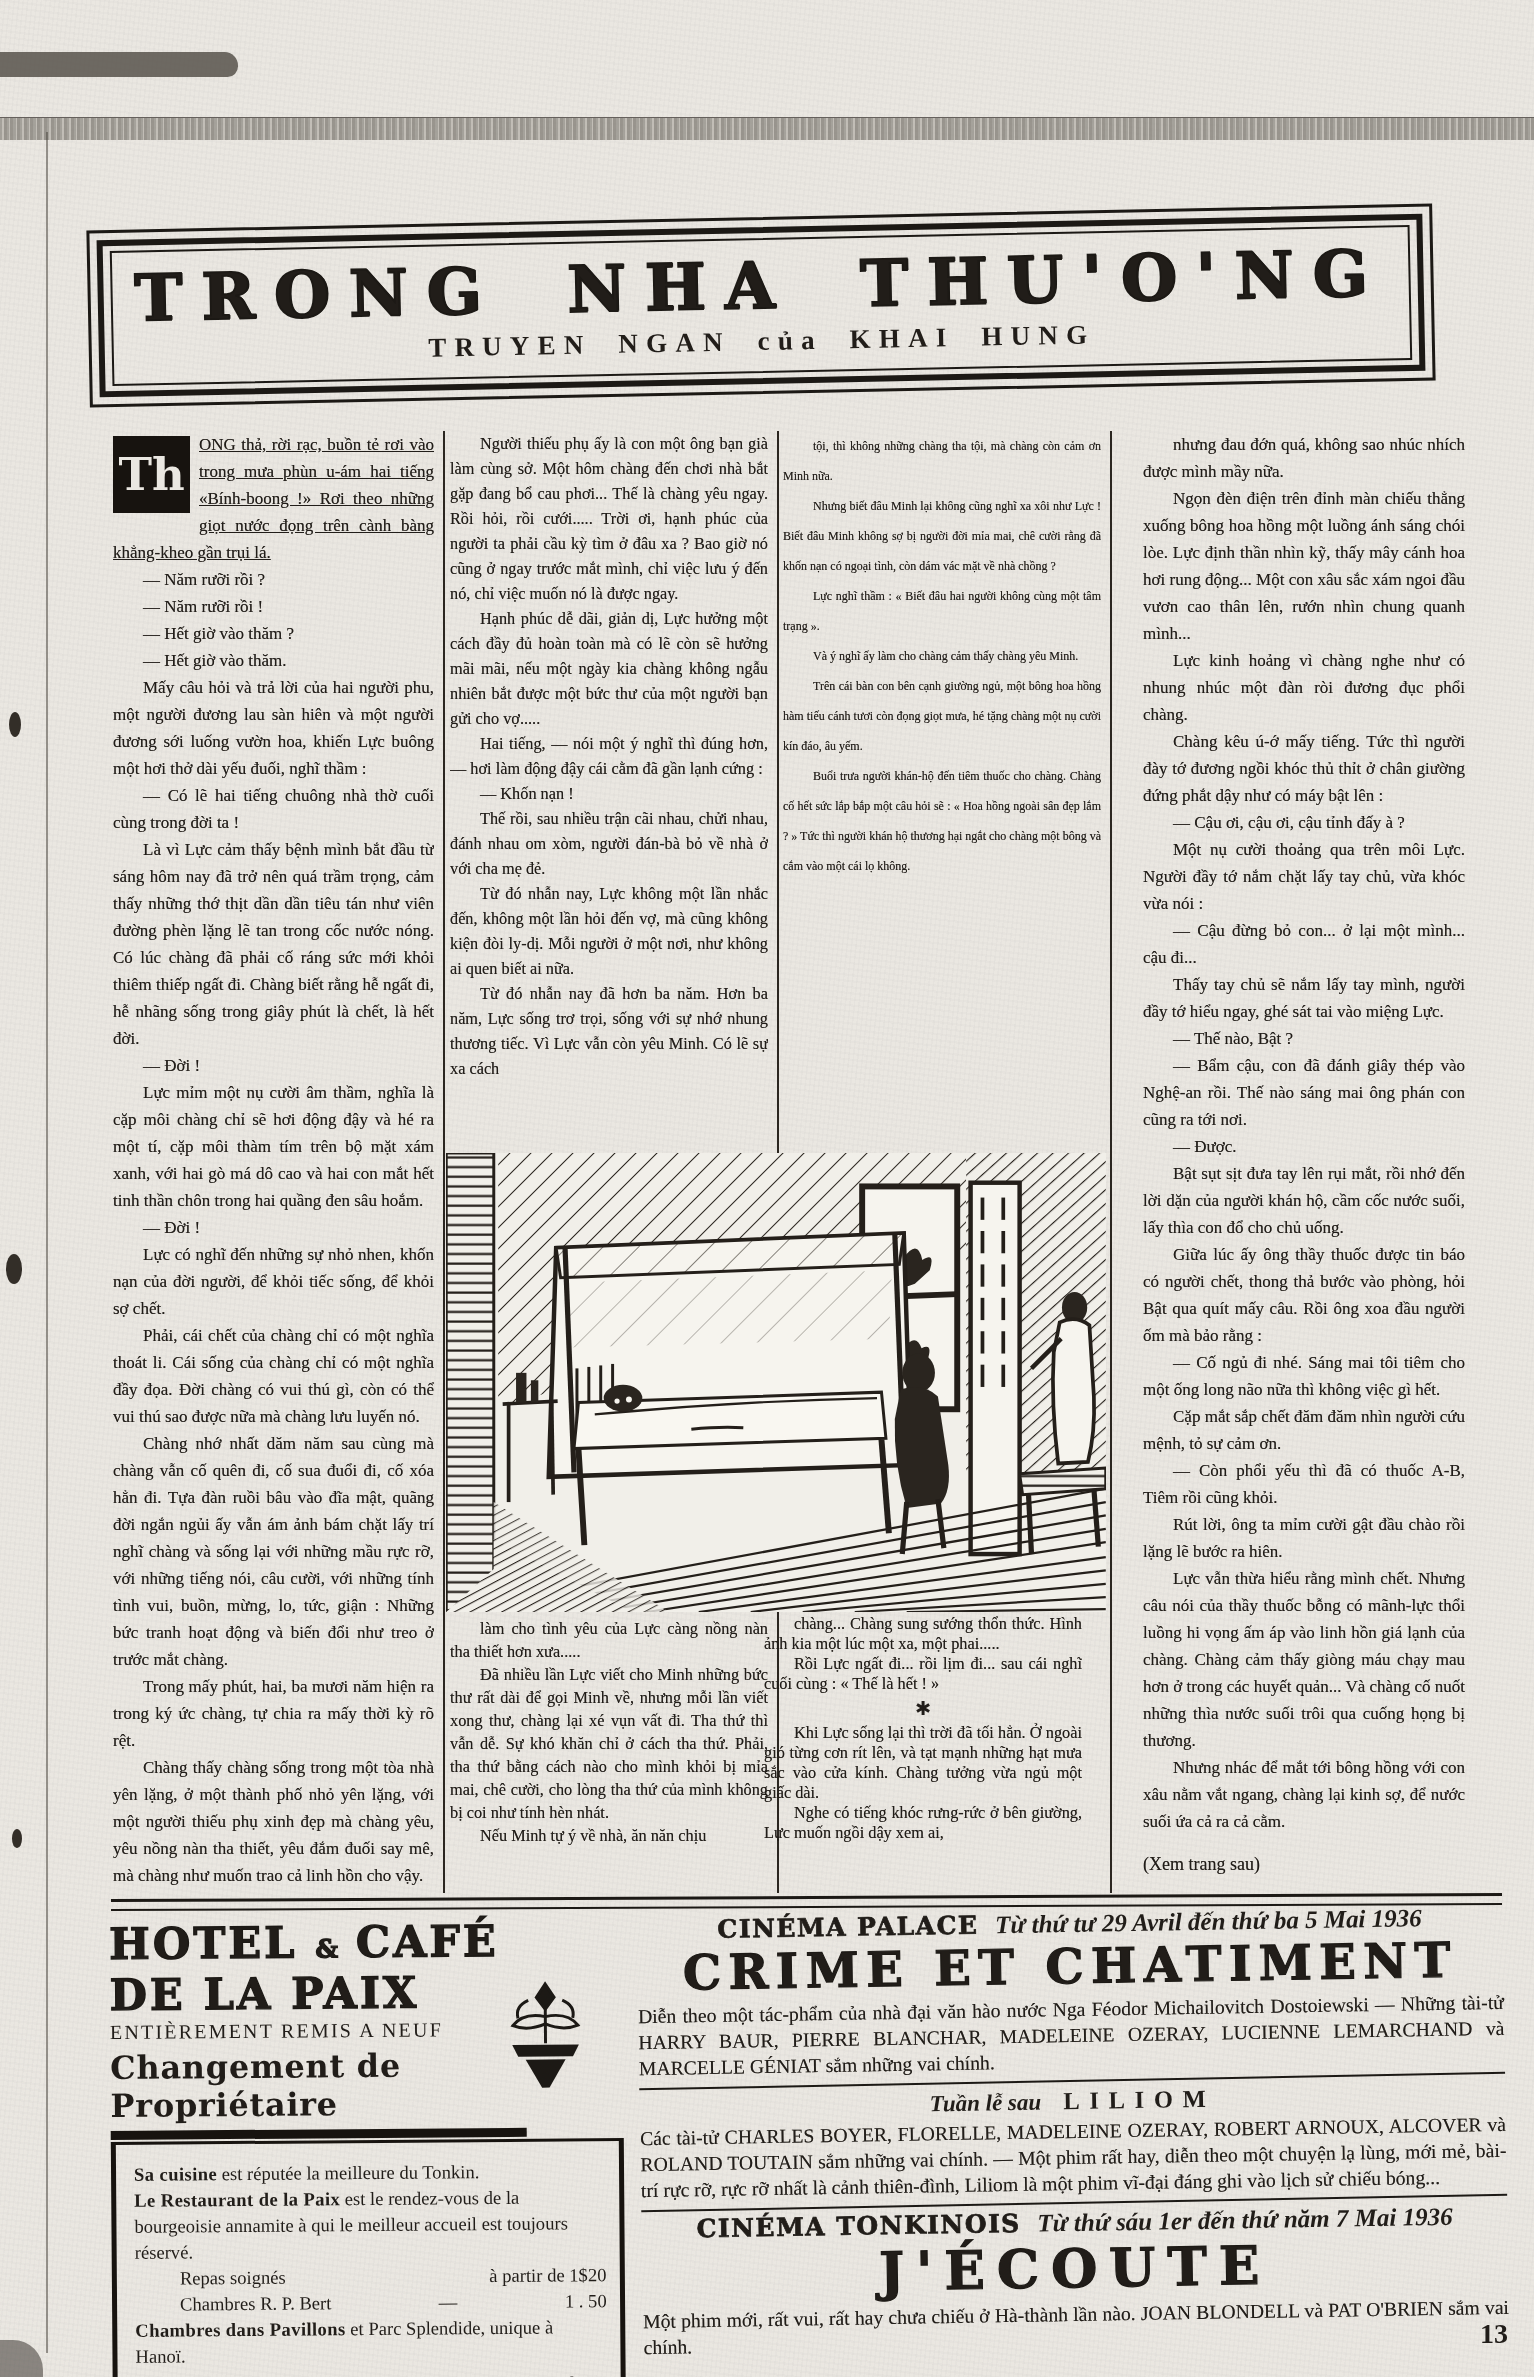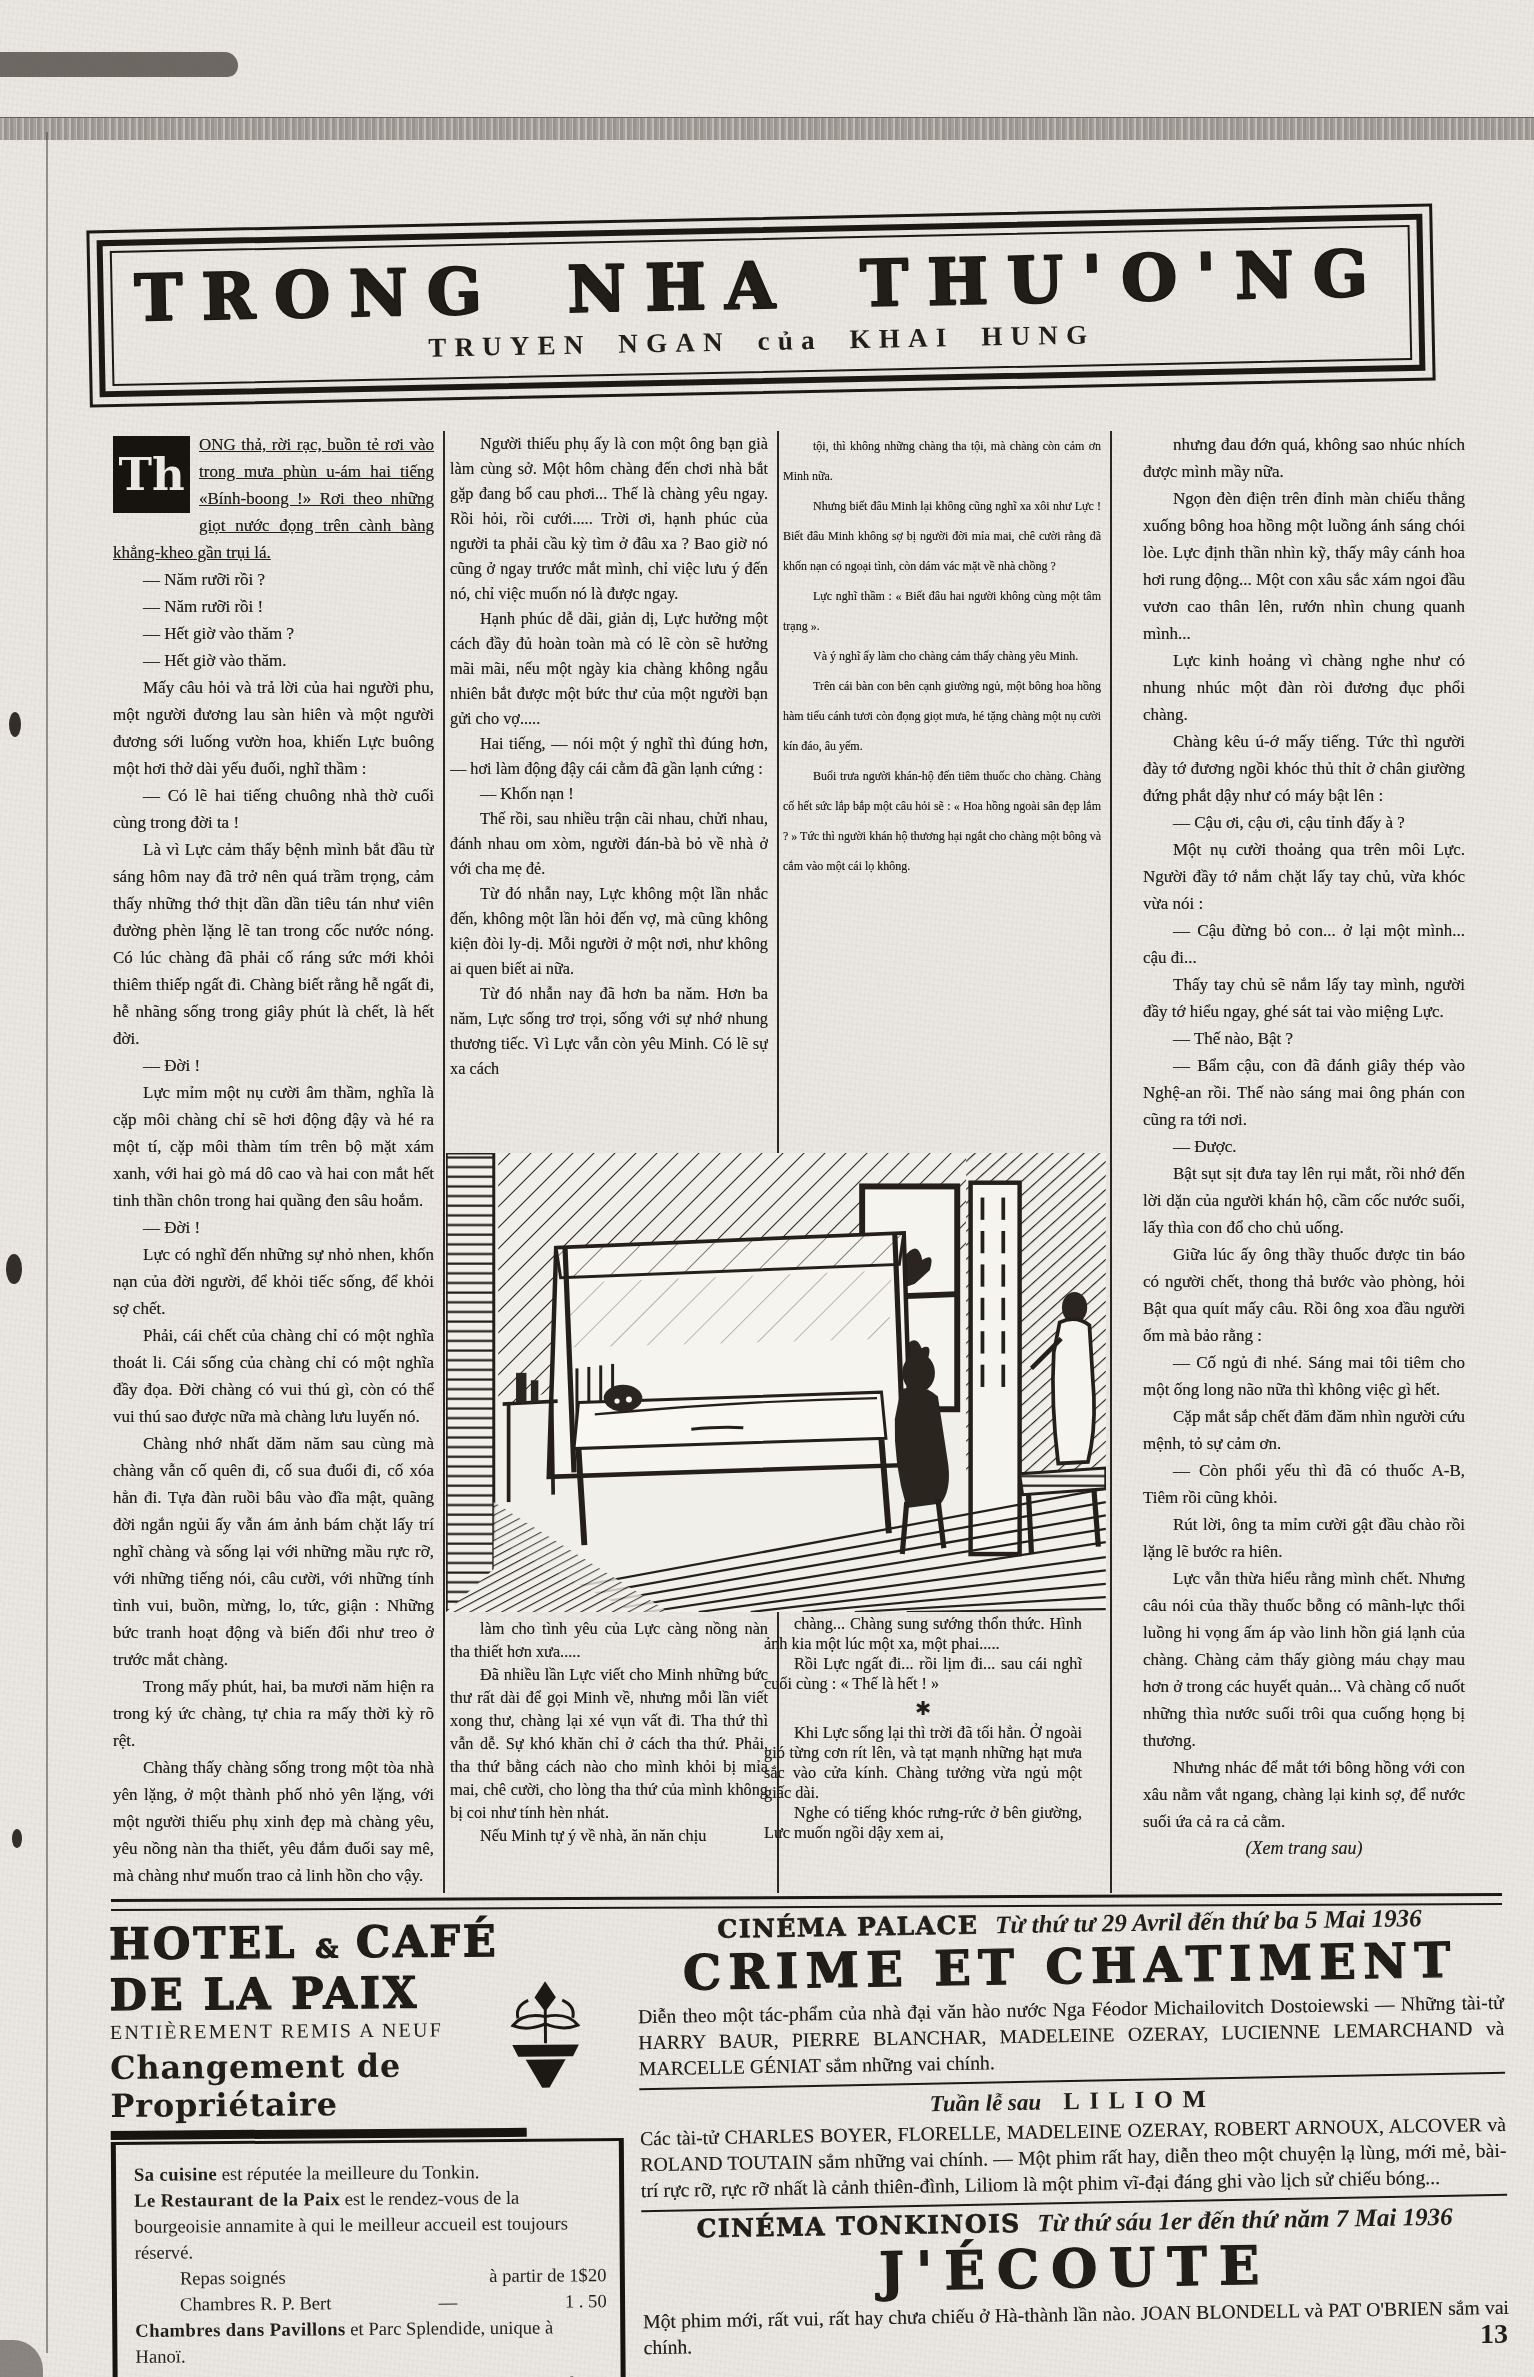--- a/index.html
+++ b/index.html
@@ -39,21 +39,21 @@
   .col2a{left:450px;top:431px;width:318px;height:724px;font-size:16.3px;line-height:25px;}
   .col2b{left:450px;top:1617px;width:318px;height:276px;font-size:16.3px;line-height:23px;}
   .col3a{left:783px;top:431px;width:318px;height:724px;font-size:12px;line-height:30px;}
   .col3b{left:764px;top:1614px;width:318px;height:279px;font-size:16.3px;line-height:20px;}
   .col4{left:1143px;top:431px;width:322px;height:1462px;font-size:17px;line-height:27px;}
   .first-para{text-indent:0;text-decoration:underline;}
   .dropcap{float:left;width:77px;height:77px;margin:4.5px 9px 1.5px 0;background:#17130f;
     color:#eae7e1;font-weight:bold;font-size:45px;line-height:77px;text-align:center;
     font-family:"DejaVu Serif",serif;}
   .flower-divider{text-align:center;font-size:19.3px;margin:4.5px 0;text-indent:0;}
-  .continuation{text-align:center;font-style:italic;font-size:18px;margin-top:0;text-indent:0;}
+  .continuation{text-align:left;font-size:18px;margin-top:16px;text-indent:0;}
   
   .vrule{position:absolute;width:1.5px;background:#2b2620;top:431px;height:1462px;}
   .vr1{left:443px;} .vr2{left:777px;} .vr3{left:1110px;}
   .hrule-double{position:absolute;left:111px;top:1896px;width:1391px;height:6.7px;
     border-top:3px solid #1c1915;border-bottom:2.2px solid #1c1915;transform:rotate(-.25deg);}
   
   .illustration{position:absolute;left:446px;top:1153px;width:660px;height:459px;background:#f1efe9;}
   
   .hotel{position:absolute;left:111px;top:1920px;width:513px;transform:rotate(-.45deg);}
   .hotel-head{position:relative;}

